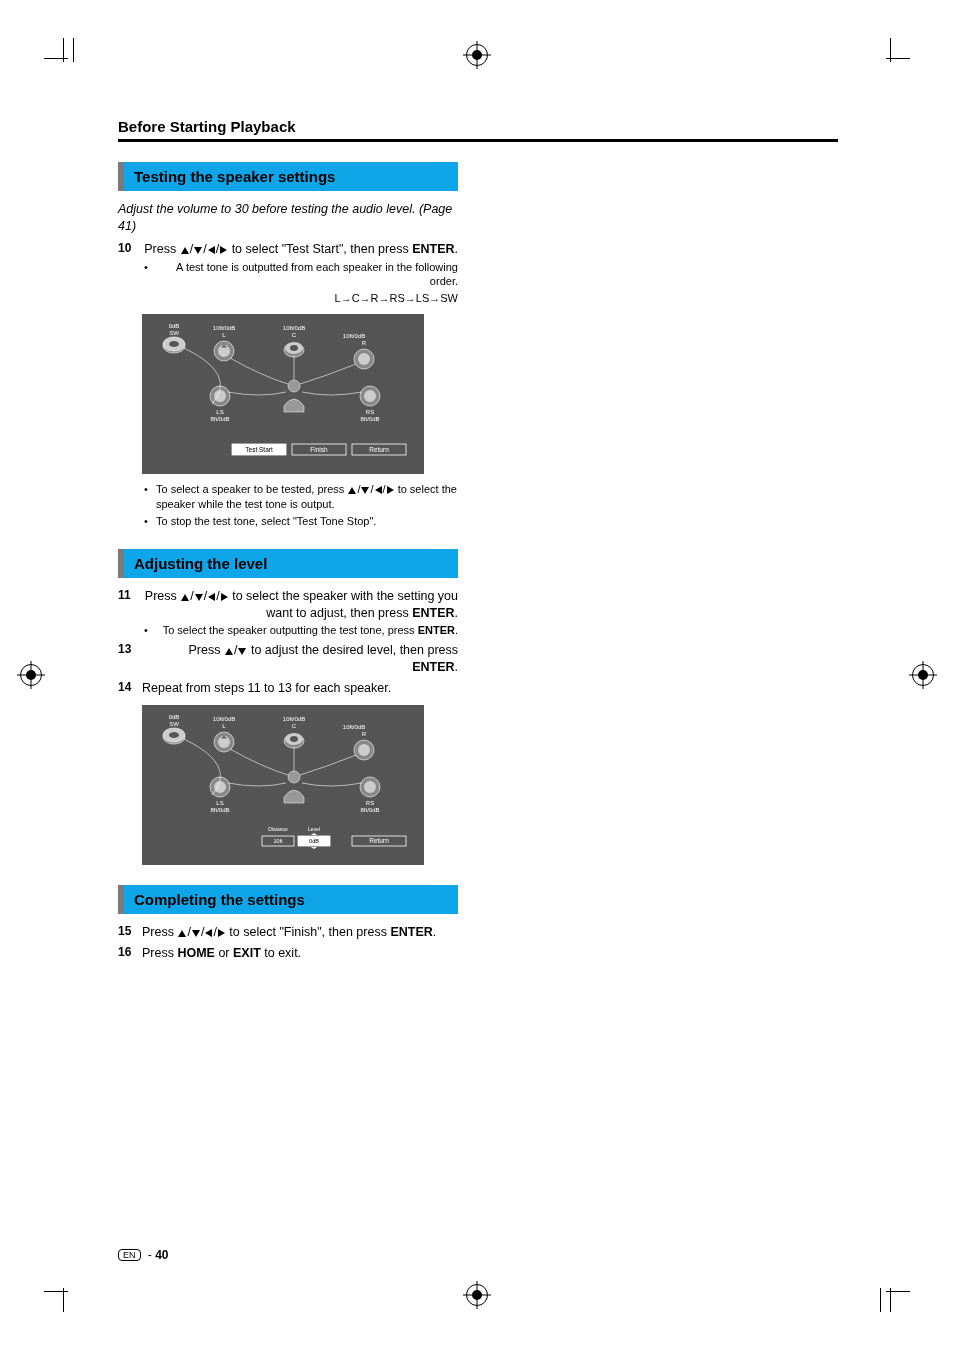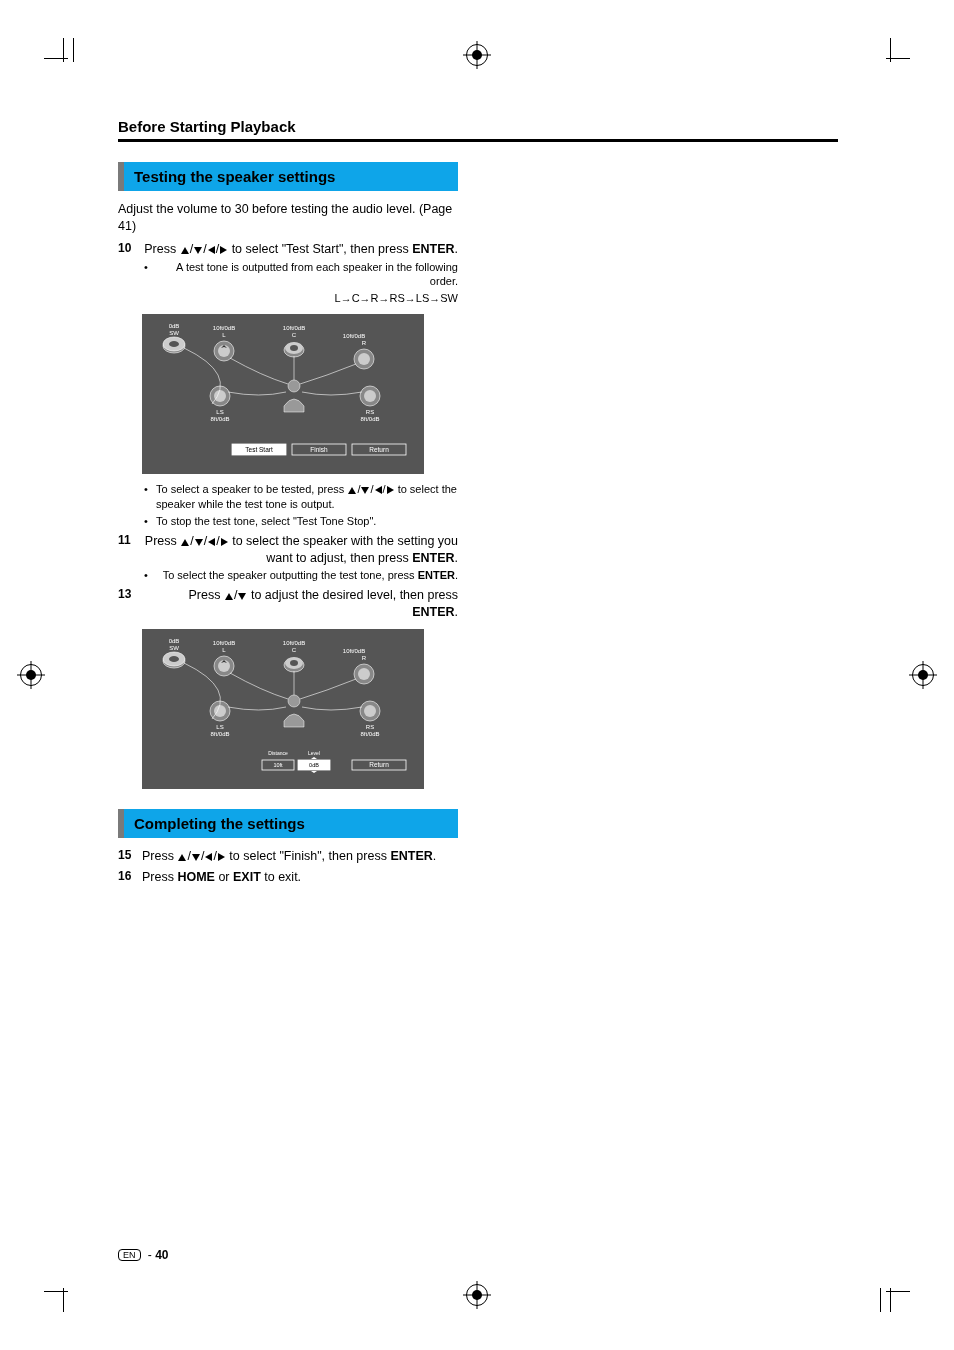--- a/index.html
+++ b/index.html
@@ -29,21 +29,21 @@
   .reg-right { top: 664px; right: 20px; }
 
   .content { position: absolute; left: 118px; top: 118px; width: 720px; }
   .col { width: 340px; }
 
   .page-title { font-size: 15px; font-weight: bold; margin-bottom: 4px; }
   .rule-thick { height: 3px; background: #000; margin-bottom: 18px; width: 720px; }
 
   .section-head { background: #0ea5e9; border-left: 6px solid #7a7a7a; padding: 6px 10px; font-size: 15px; font-weight: bold; margin-top: 20px; margin-bottom: 10px; }
 
-  .body-text { font-size: 12.5px; line-height: 1.35; margin-bottom: 6px; }
+  .body-text { font-size: 12.5px; line-height: 1.35; margin-bottom: 6px; font-style: italic; }
   .step { display:flex; margin-top: 4px; }
   .step-num { font-weight: bold; font-size: 12px; width: 24px; flex-shrink:0; }
   .step-body { font-size: 12.5px; line-height: 1.35; text-align: right; }
   .sub { padding-left: 14px; font-size: 11px; line-height: 1.35; margin-top: 2px; }
   .sub .bullet { float:left; margin-left:-12px; }
   .arrow { display:inline-block; width:0; height:0; vertical-align: -1px; margin: 0 1px; }
   .up { border-left:4px solid transparent; border-right:4px solid transparent; border-bottom:7px solid #000; }
   .down { border-left:4px solid transparent; border-right:4px solid transparent; border-top:7px solid #000; }
   .left { border-top:4px solid transparent; border-bottom:4px solid transparent; border-right:7px solid #000; }
   .right { border-top:4px solid transparent; border-bottom:4px solid transparent; border-left:7px solid #000; }
@@ -157,35 +157,40 @@
           <rect x="150" y="130" width="54" height="11" class="diag-btn"></rect>
           <text x="177" y="138" class="diag-lbl">Finish</text>
           <rect x="210" y="130" width="54" height="11" class="diag-btn"></rect>
           <text x="237" y="138" class="diag-lbl">Return</text>
         </svg>
       </div>
 
       <div class="sub" style="margin-left:24px;"><span class="bullet">•</span><span>To select a speaker to be tested, press </span><span class="arrow up"></span>/<span class="arrow down"></span>/<span class="arrow left"></span>/<span class="arrow right"></span><span> to select the speaker while the test tone is output.</span></div>
       <div class="sub" style="margin-left:24px;"><span class="bullet">•</span><span>To stop the test tone, select "Test Tone Stop".</span></div>
 
+      <div class="section-head">Adjusting the level</div>
 
       <div class="step">
         <div class="step-num">11</div>
         <div class="step-body">
           <span>Press </span><span class="arrow up"></span>/<span class="arrow down"></span>/<span class="arrow left"></span>/<span class="arrow right"></span><span> to select the speaker with the setting you want to adjust, then press </span><b>ENTER</b><span>.</span>
           <div class="sub"><span class="bullet">•</span><span>To select the speaker outputting the test tone, press </span><b>ENTER</b><span>.</span></div>
         </div>
       </div>
 
 
       <div class="step">
         <div class="step-num">13</div>
         <div class="step-body"><span>Press </span><span class="arrow up"></span>/<span class="arrow down"></span><span> to adjust the desired level, then press </span><b>ENTER</b><span>.</span></div>
       </div>
 
+      <div class="step">
+        <div class="step-num">14</div>
+        <div class="step-body">Repeat from steps 11 to 13 for each speaker.</div>
+      </div>
 
       <div class="diagram">
         <svg width="282" height="160" viewBox="0 0 282 160">
           <text x="32" y="14" class="diag-smallc">0dB</text>
           <text x="32" y="21" class="diag-smallc">SW</text>
           <ellipse cx="32" cy="32" rx="11" ry="7" fill="#888" stroke="#fff" stroke-width="0.6"></ellipse>
           <ellipse cx="32" cy="30" rx="11" ry="7" fill="#ccc" stroke="#fff" stroke-width="0.6"></ellipse>
           <ellipse cx="32" cy="30" rx="5" ry="3" fill="#555"></ellipse>
           <text x="82" y="16" class="diag-smallc">10ft/0dB</text>
           <text x="82" y="23" class="diag-smallc">L</text>

